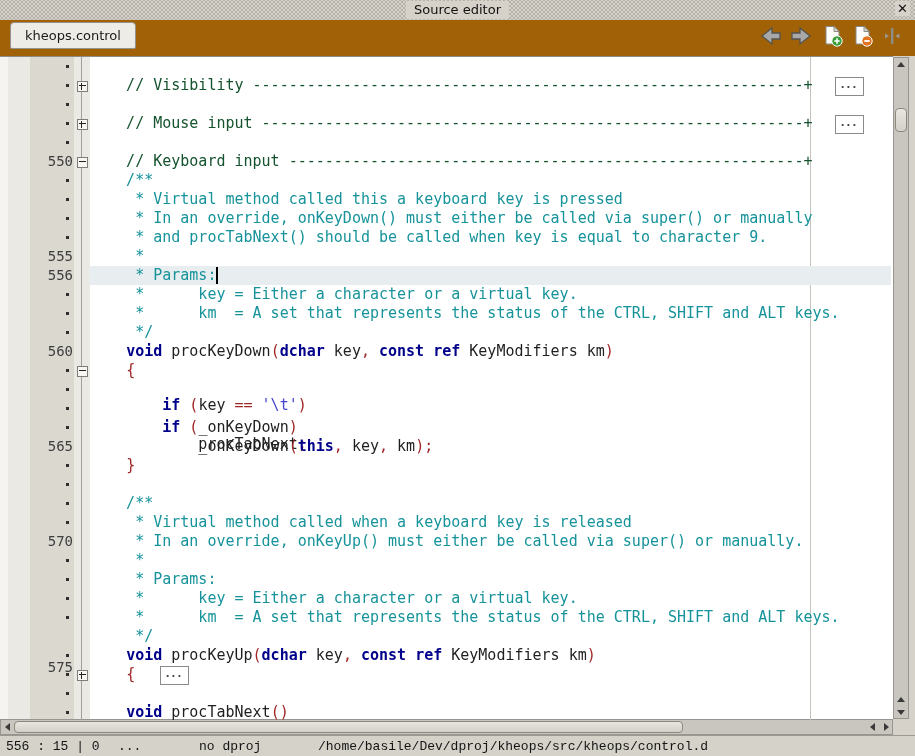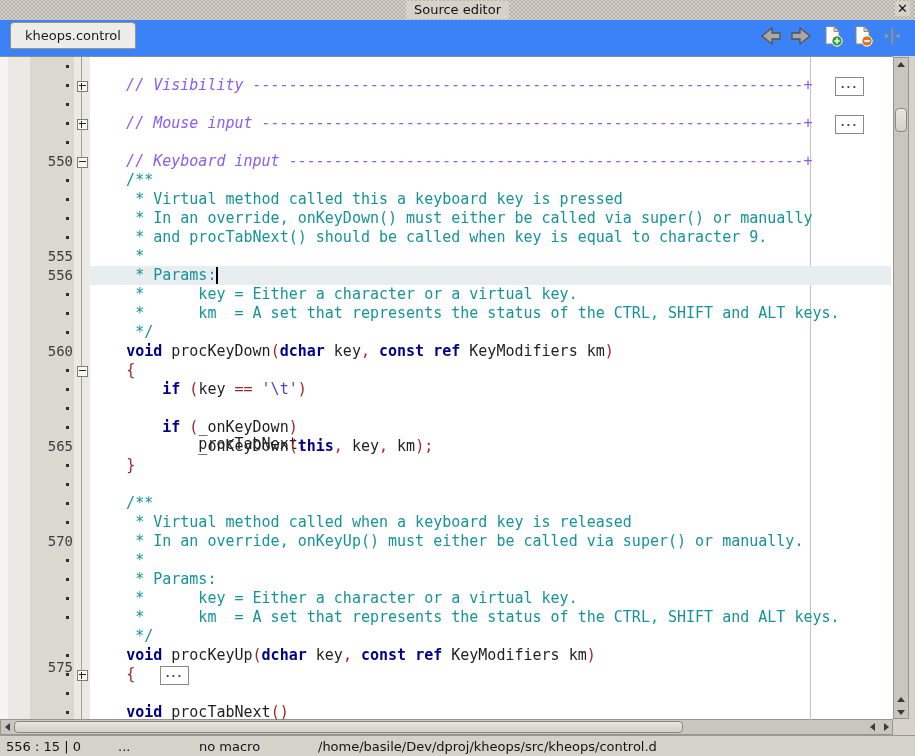--- a/index.html
+++ b/index.html
@@ -9,21 +9,21 @@
   
   #titlebar{position:absolute;left:0;top:0;width:915px;height:20px;
     background-color:#d6d2ca;
     background-image:radial-gradient(#b5b1a8 0.7px, transparent 1px),radial-gradient(#b5b1a8 0.7px, transparent 1px);
     background-size:4px 4px;background-position:0 0,2px 2px;
     display:flex;align-items:center;justify-content:center;}
   #titlebar .title{font-size:13px;color:#111;background:#d6d2ca;padding:0 8px;line-height:18px;}
   #titlebar .close{position:absolute;right:5px;top:1px;font-size:13px;font-weight:bold;color:#111;background:#d6d2ca;padding:0 2px;cursor:default;}
 
   
-  #tabbar{position:absolute;left:0;top:20px;width:915px;height:36px;background:#3b82f6;}
+  #tabbar{position:absolute;left:0;top:20px;width:915px;height:36px;background:#a16207;}
   #tab{position:absolute;left:10px;top:2px;height:25px;padding:0 14px;background:#eeece7;
     border:1px solid #96938c;border-radius:4px 4px 2px 2px;
     font-size:13px;color:#1a1a1a;display:flex;align-items:center;}
   .tbtn{position:absolute;top:4px;width:24px;height:24px;background:transparent;border:none;padding:0;}
   .tbtn svg{display:block;}
 
   
   #editor{position:absolute;left:0;top:56px;width:893px;height:663px;background:#fff;
     border-top:1px solid #8f8c86;overflow:hidden;}
   .strip{position:absolute;top:0;bottom:0;}
@@ -31,21 +31,21 @@
   #strip-b{left:8px;width:22px;background:#ebe9e3;}
   #strip-num{left:30px;width:44px;background:#dbd8d0;}
   #strip-fold{left:74px;width:16px;background:#ebe9e3;}
   #foldline{position:absolute;left:81px;top:0;bottom:0;width:1px;background:#a3a099;z-index:2;}
   #marginline{position:absolute;left:810px;top:0;bottom:0;width:1px;background:#c6c3bc;z-index:2;}
 
   .code-line{position:absolute;left:90px;height:19px;white-space:pre;
     font-family:"DejaVu Sans Mono","Liberation Mono",monospace;font-size:15px;line-height:19px;z-index:4;}
   .tok-n{color:#1f1f1f;}
   .tok-k{color:#00008b;font-weight:bold;}
-  .tok-c{color:#8b5cf6;font-style:italic;}
+  .tok-c{color:#14532d;}
   .tok-d{color:#16939a;}
   .tok-p{color:#a02626;}
   .tok-s{color:#4545cf;}
 
   .lnum{position:absolute;left:30px;width:43px;height:19px;text-align:right;
     font-family:"DejaVu Sans Mono","Liberation Mono",monospace;font-size:14px;line-height:19px;color:#3e3e3e;z-index:3;}
   .ldot{position:absolute;left:66px;width:3px;height:3px;background:#2e2e2e;z-index:3;}
   .foldbox{position:absolute;left:77px;width:9px;height:9px;background:#f7f6f3;border:1px solid #7f7d77;z-index:5;}
   .foldbox i{position:absolute;background:#222;}
   .foldbox .h{left:1px;right:1px;top:3px;height:1px;}
@@ -65,21 +65,21 @@
   .stepper{position:absolute;width:14px;height:14px;display:flex;align-items:center;justify-content:center;}
   .tri{width:0;height:0;}
   .tri-l{border-top:4px solid transparent;border-bottom:4px solid transparent;border-right:5px solid #3a3a3a;}
   .tri-r{border-top:4px solid transparent;border-bottom:4px solid transparent;border-left:5px solid #3a3a3a;}
   .tri-u{border-left:4px solid transparent;border-right:4px solid transparent;border-bottom:5px solid #3a3a3a;}
   .tri-d{border-left:4px solid transparent;border-right:4px solid transparent;border-top:5px solid #3a3a3a;}
 
   
   #statusbar{position:absolute;left:0;top:735px;width:915px;height:21px;background:#d5d2ca;
     border-top:1px solid #9b988f;font-size:13px;color:#141414;}
-  #statusbar span{position:absolute;top:2px;line-height:18px;}
+  #statusbar span{position:absolute;top:2px;line-height:18px;font-family:Liberation Mono, monospace;}
   #sb-caret{left:6px;}
   #sb-dots{left:118px;}
   #sb-macro{left:199px;}
   #sb-path{left:318px;}
 </style>
 </head>
 <body>
 
 <div id="window">
 
@@ -182,21 +182,21 @@
         <div class="ldot" style="top: 274px;"></div>
         <div class="code-line" style="top: 266px;"><span class="tok-d">     */</span></div>
         <div class="lnum" style="top: 285px;">560</div>
         <div class="code-line" style="top: 285px;"><span class="tok-n">    </span><span class="tok-k">void</span><span class="tok-n"> procKeyDown</span><span class="tok-p">(</span><span class="tok-k">dchar</span><span class="tok-n"> key</span><span class="tok-p">,</span><span class="tok-n"> </span><span class="tok-k">const</span><span class="tok-n"> </span><span class="tok-k">ref</span><span class="tok-n"> KeyModifiers km</span><span class="tok-p">)</span></div>
         <div class="ldot" style="top: 312px;"></div>
         <div class="foldbox" style="top: 309px;">
           <i class="h"></i>
         </div>
         <div class="code-line" style="top: 304px;"><span class="tok-n">    </span><span class="tok-p">{</span></div>
         <div class="ldot" style="top: 331px;"></div>
-        <div class="code-line" style="top: 323px;"><span class="tok-n">        </span><span class="tok-k">if</span><span class="tok-n"> </span><span class="tok-p">(</span><span class="tok-n">key </span><span class="tok-p">==</span><span class="tok-n"> </span><span class="tok-s">'\t'</span><span class="tok-p">)</span></div>
+        <div class="code-line" style="top: 339px;"><span class="tok-n">        </span><span class="tok-k">if</span><span class="tok-n"> </span><span class="tok-p">(</span><span class="tok-n">key </span><span class="tok-p">==</span><span class="tok-n"> </span><span class="tok-s">'\t'</span><span class="tok-p">)</span></div>
         <div class="ldot" style="top: 350px;"></div>
         <div class="code-line" style="top: 342px; margin-top: 36px;"><span class="tok-n">            procTabNext</span><span class="tok-p">;</span></div>
         <div class="ldot" style="top: 369px;"></div>
         <div class="code-line" style="top: 361px;"><span class="tok-n">        </span><span class="tok-k">if</span><span class="tok-n"> </span><span class="tok-p">(</span><span class="tok-n">_onKeyDown</span><span class="tok-p">)</span></div>
         <div class="lnum" style="top: 380px;">565</div>
         <div class="code-line" style="top: 380px;"><span class="tok-n">            _onKeyDown</span><span class="tok-p">(</span><span class="tok-k">this</span><span class="tok-p">,</span><span class="tok-n"> key</span><span class="tok-p">,</span><span class="tok-n"> km</span><span class="tok-p">);</span></div>
         <div class="ldot" style="top: 407px;"></div>
         <div class="code-line" style="top: 399px;"><span class="tok-n">    </span><span class="tok-p">}</span></div>
         <div class="ldot" style="top: 426px;"></div>
         <div class="code-line" style="top: 418px;"></div>
@@ -254,17 +254,17 @@
         <span class="tri tri-u"></span>
       </div>
     <div class="stepper" style="left:0;bottom:-1px;">
         <span class="tri tri-d"></span>
       </div>
   </div>
 
   <div id="statusbar">
     <span id="sb-caret">556 : 15 | 0</span>
     <span id="sb-dots">...</span>
-    <span id="sb-macro">no macro</span>
+    <span id="sb-macro">no dproj</span>
     <span id="sb-path">/home/basile/Dev/dproj/kheops/src/kheops/control.d</span>
   </div>
 
 </div>
 
 </body></html>

